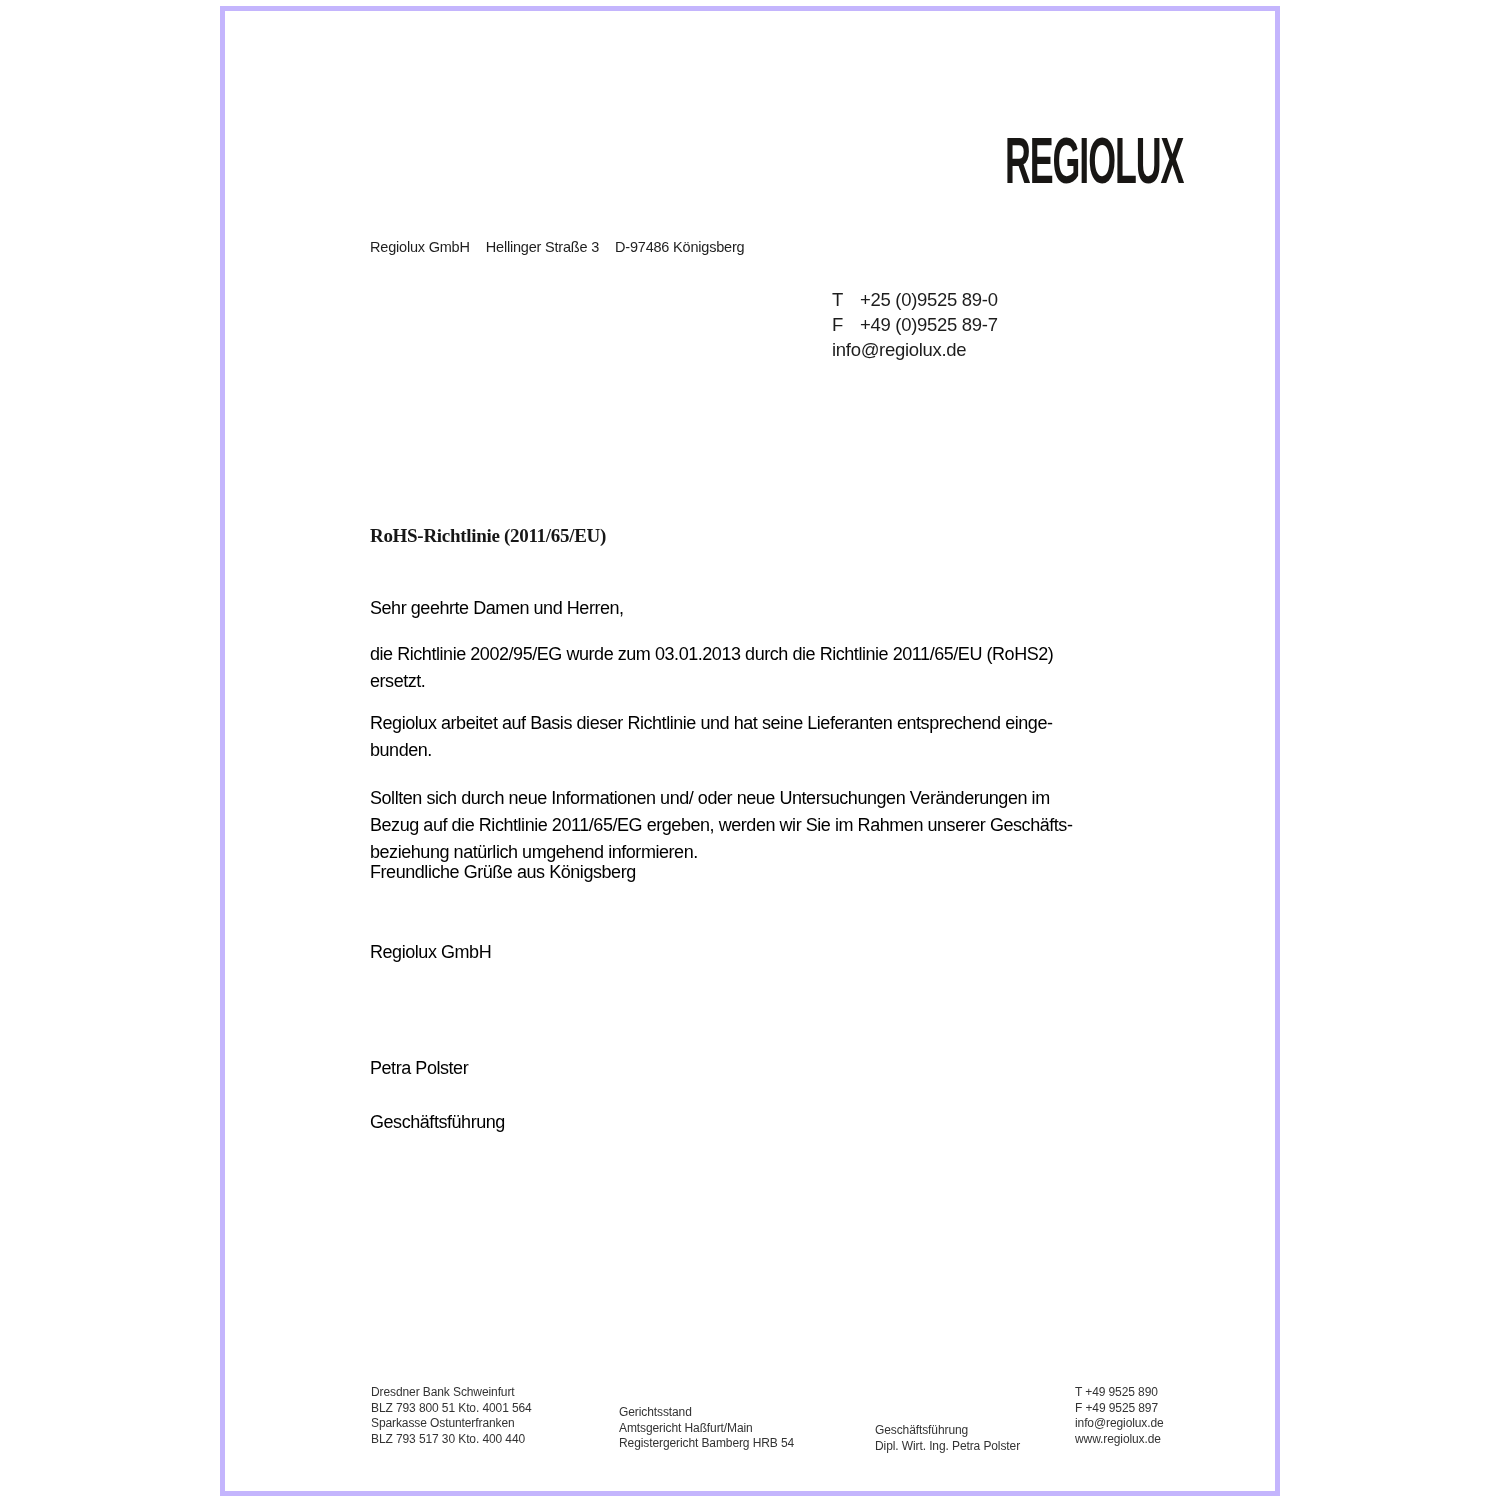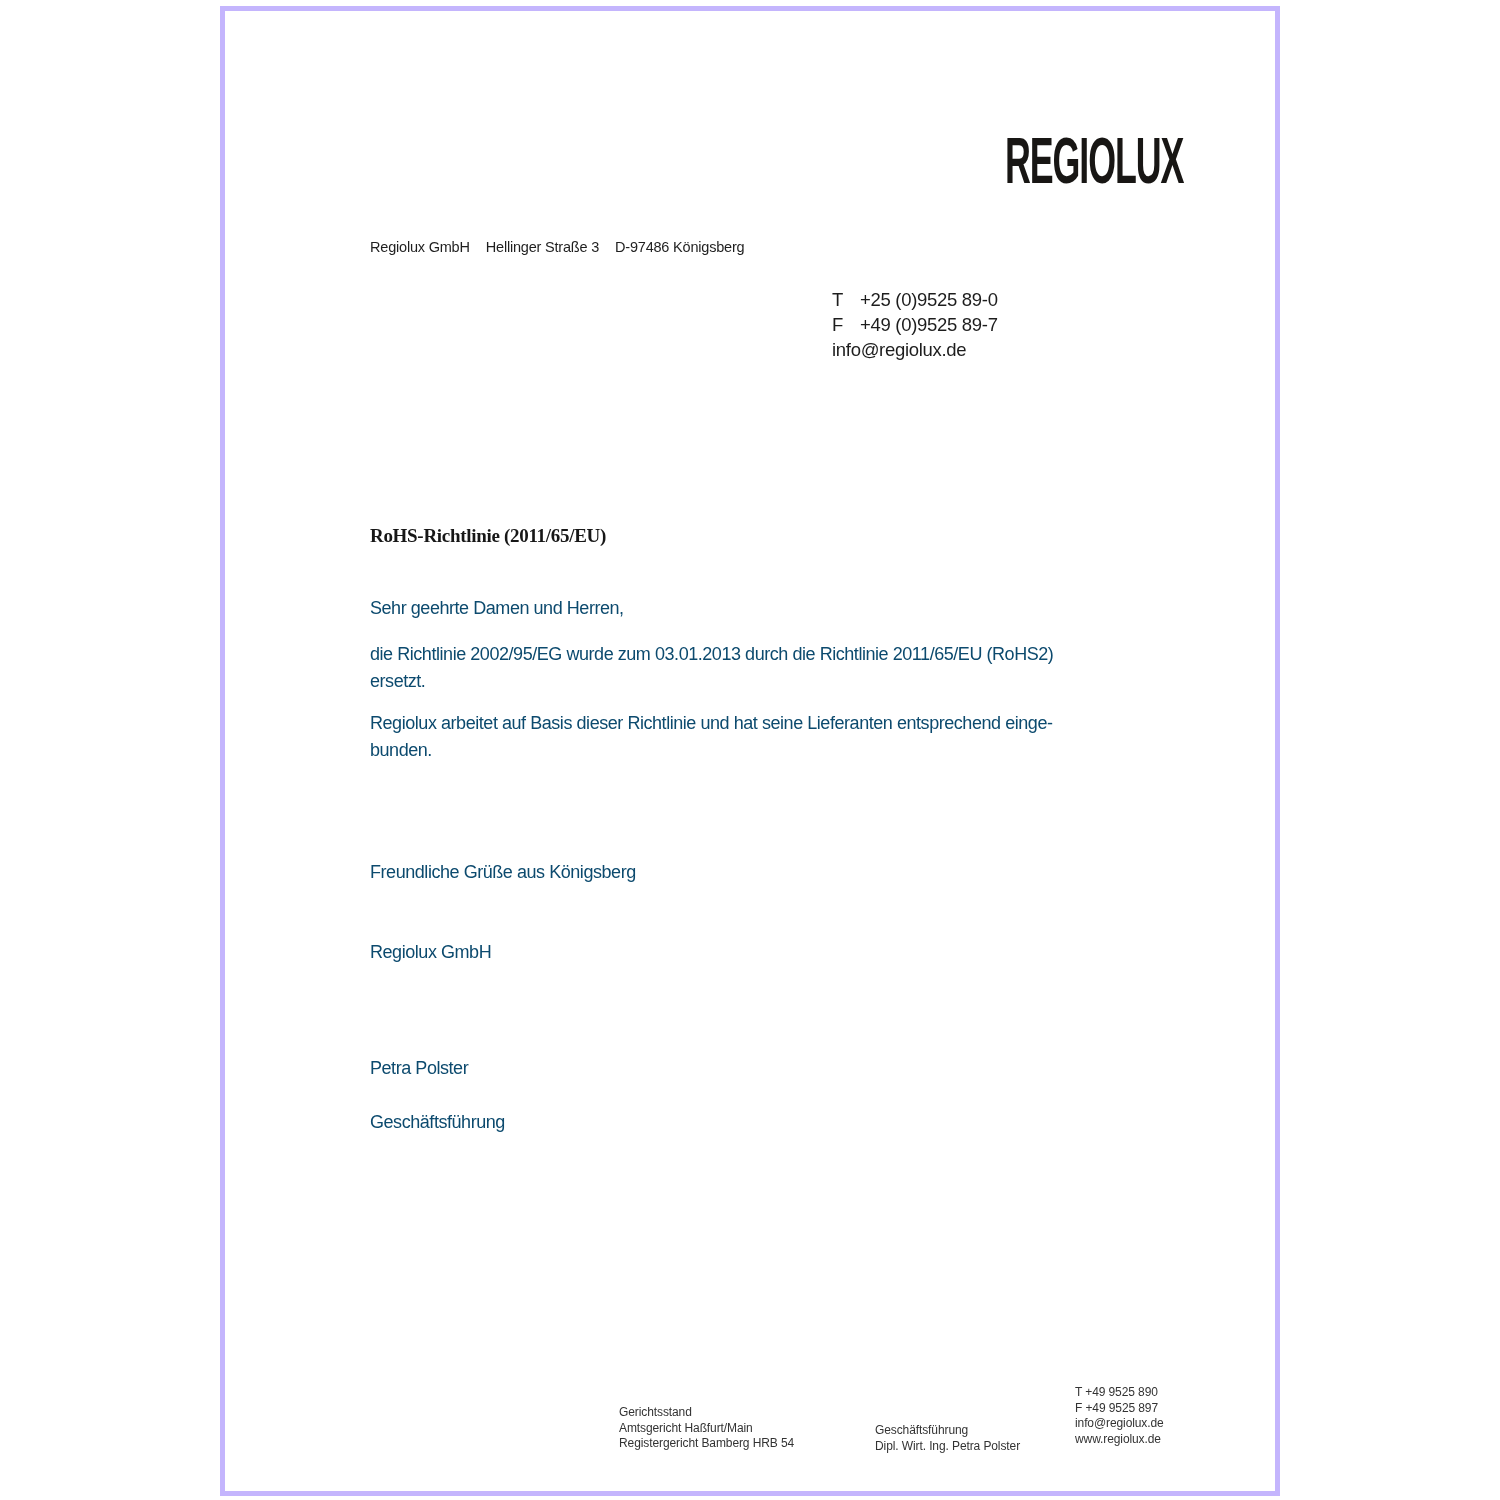--- a/index.html
+++ b/index.html
@@ -75,21 +75,21 @@
     font-size: 19px;
     font-weight: 700;
     color: #171717;
     letter-spacing: -0.3px;
     white-space: nowrap;
     font-family: Liberation Serif, serif;
   }
   .bodytext {
     left: 145px;
     font-size: 18px;
-    color: #0c4a6e;
+    color: #000000;
     letter-spacing: -0.45px;
     line-height: 27px;
     white-space: pre-line;
     width: 820px;
     margin: 0;
   }
   .salutation  { top: 584px; }
   .para-0      { top: 630px; }
   .para-1      { top: 699px; }
   .para-2      { top: 774px; }
@@ -137,29 +137,38 @@
     </div>
 
     <div class="abs subject">RoHS-Richtlinie (2011/65/EU)</div>
 
     <p class="abs bodytext salutation">Sehr geehrte Damen und Herren,</p>
 
     <p class="abs bodytext para-0">die Richtlinie 2002/95/EG wurde zum 03.01.2013 durch die Richtlinie 2011/65/EU (RoHS2)
 ersetzt.</p>
     <p class="abs bodytext para-1">Regiolux arbeitet auf Basis dieser Richtlinie und hat seine Lieferanten entsprechend einge-
 bunden.</p>
+    <p class="abs bodytext para-2">Sollten sich durch neue Informationen und/ oder neue Untersuchungen Veränderungen im
+Bezug auf die Richtlinie 2011/65/EG ergeben, werden wir Sie im Rahmen unserer Geschäfts-
+beziehung natürlich umgehend informieren.</p>
 
     <p class="abs bodytext closing">Freundliche Grüße aus Königsberg</p>
     <p class="abs bodytext company">Regiolux GmbH</p>
 
     <div class="abs bodytext signature">
       <div>Petra Polster</div>
       <div>Geschäftsführung</div>
     </div>
 
+    <div class="abs footer-col footer-bank">
+      <div>Dresdner Bank Schweinfurt</div>
+      <div>BLZ 793 800 51 Kto. 4001 564</div>
+      <div>Sparkasse Ostunterfranken</div>
+      <div>BLZ 793 517 30 Kto. 400 440</div>
+    </div>
 
     <div class="abs footer-col footer-court">
       <div>Gerichtsstand</div>
       <div>Amtsgericht Haßfurt/Main</div>
       <div>Registergericht Bamberg HRB 54</div>
     </div>
 
     <div class="abs footer-col footer-management">
       <div>Geschäftsführung</div>
       <div>Dipl. Wirt. Ing. Petra Polster</div>

